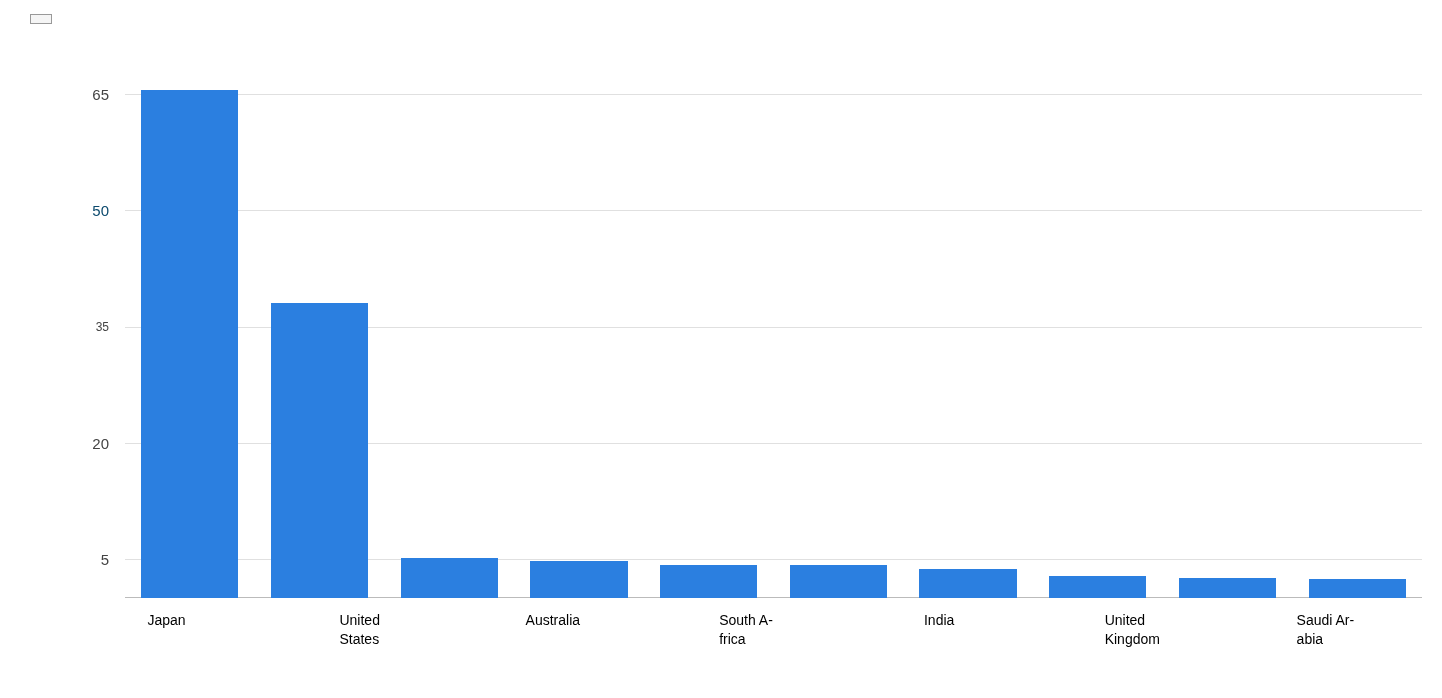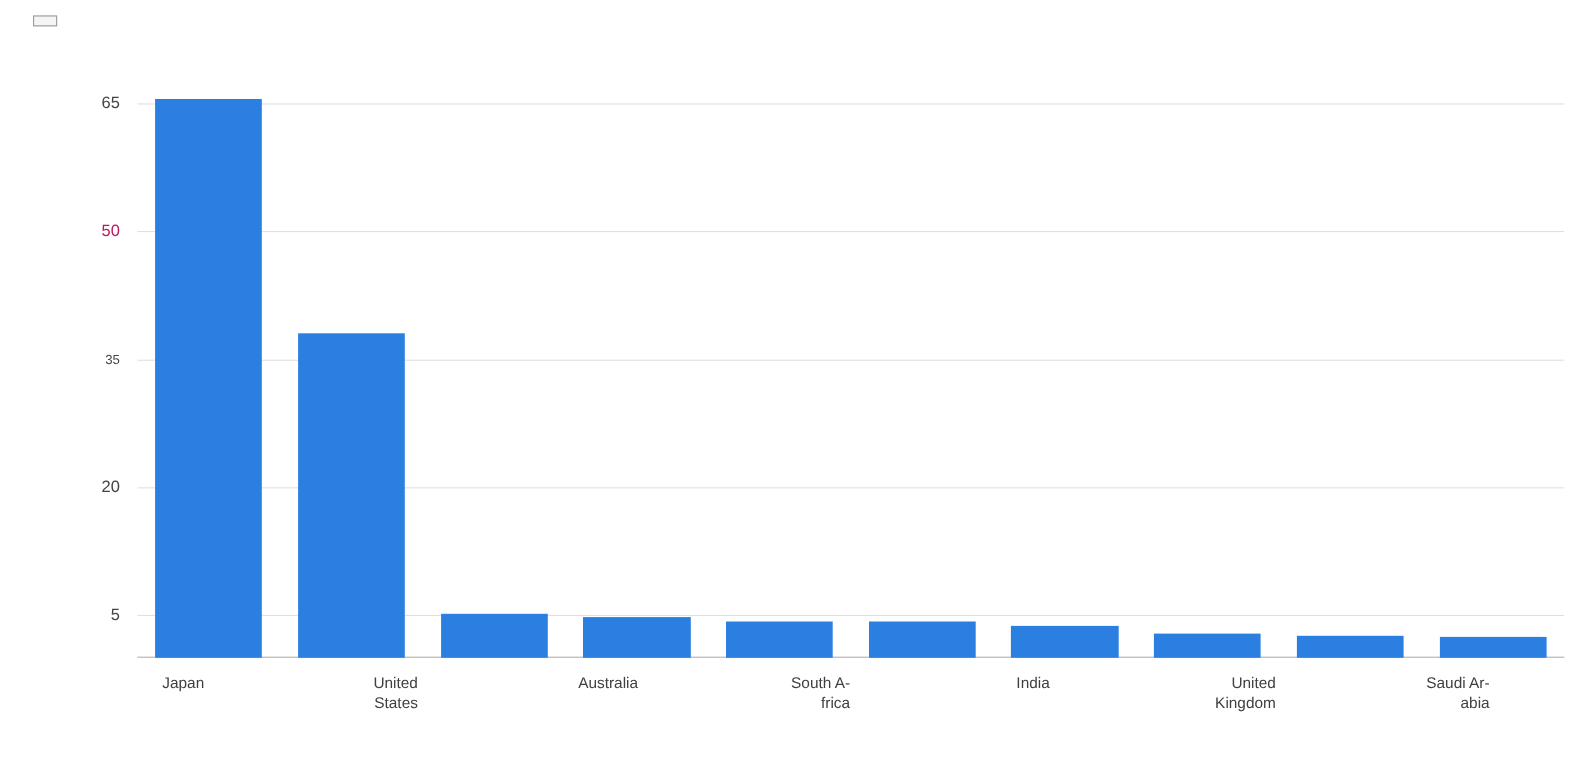--- a/index.html
+++ b/index.html
@@ -114,38 +114,38 @@
     }
     .x-label-group {
       flex: 1;
       display: flex;
       align-items: flex-start;
       justify-content: center;
       padding-top: 8px;
     }
     .x-label {
       font-size: 14px;
-      color: #404040;
-      text-align: right;
+      color: #000000;
+      text-align: left;
       line-height: 1.35;
     }
   </style>
 </head>
 <body>
 
 <div class="chart-container">
 
   <button class="show-raw-btn"></button>
 
   <div class="chart-area">
 
     <div class="y-axis">
 
     <div class="y-tick" style="position: absolute; top: 7.14286%; transform: translateY(-50%); right: 8px; left: 0px; text-align: right; font-size: 15px; color: rgb(68, 68, 68);">65</div>
-        <div class="y-tick" style="position: absolute; top: 28.5714%; transform: translateY(-50%); right: 8px; left: 0px; text-align: right; font-size: 15px; color: #be185d;">50</div>
+        <div class="y-tick" style="position: absolute; top: 28.5714%; transform: translateY(-50%); right: 8px; left: 0px; text-align: right; font-size: 15px; color: #0c4a6e;">50</div>
         <div class="y-tick" style="position: absolute; top: 50%; transform: translateY(-50%); right: 8px; left: 0px; text-align: right; font-size: 12px; color: rgb(68, 68, 68);">35</div>
         <div class="y-tick" style="position: absolute; top: 71.4286%; transform: translateY(-50%); right: 8px; left: 0px; text-align: right; font-size: 15px; color: rgb(68, 68, 68);">20</div>
         <div class="y-tick" style="position: absolute; top: 92.8571%; transform: translateY(-50%); right: 8px; left: 0px; text-align: right; font-size: 15px; color: rgb(68, 68, 68);">5</div>
       </div>
 
     <div class="grid-lines">
 
     <div class="grid-line" style="top: 7.14286%;"></div>
         <div class="grid-line" style="top: 28.5714%;"></div>
         <div class="grid-line" style="top: 50%;"></div>

